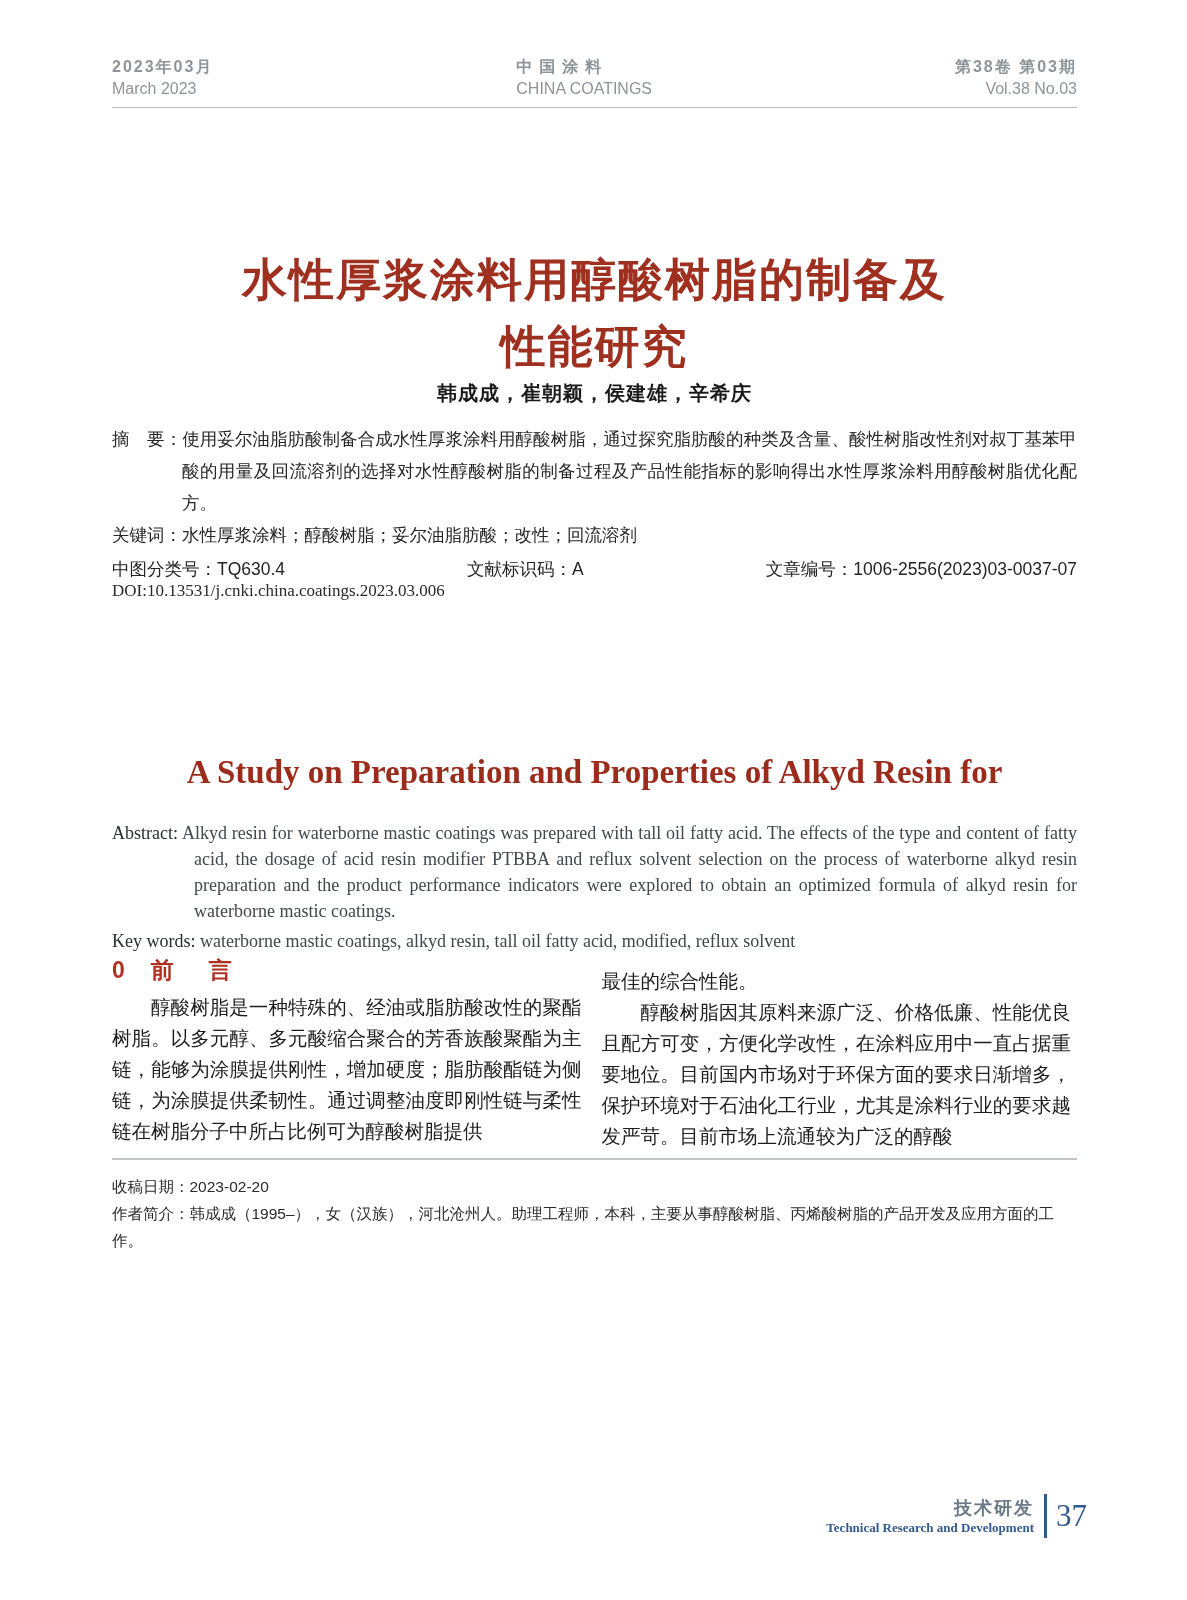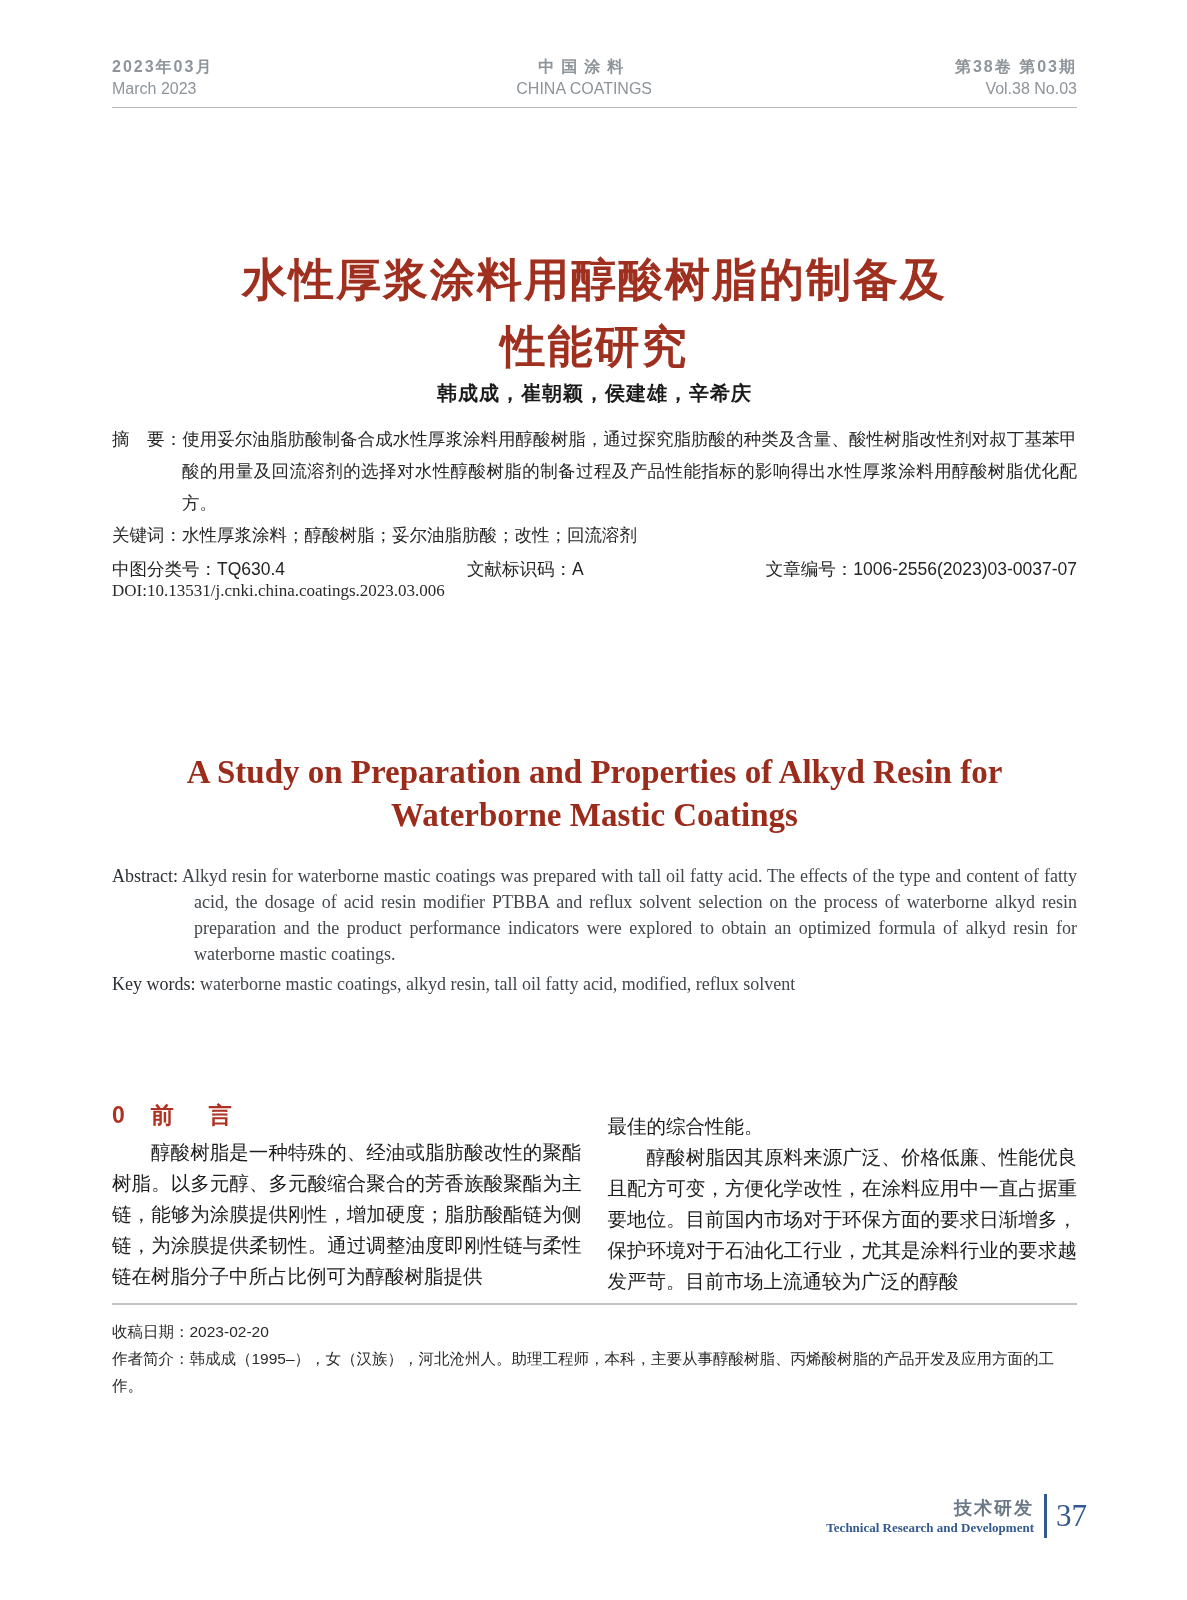--- a/index.html
+++ b/index.html
@@ -7,21 +7,21 @@
     width:1187px;height:1600px;background:#ffffff;position:relative;overflow:hidden;
     font-family:"Liberation Sans",sans-serif;color:#1f1f1f;
     -webkit-font-smoothing:antialiased;
   }
   .page{padding:56px 110px 0 112px;}
 
   
   .jheader{display:flex;justify-content:space-between;align-items:flex-start;
     color:#8d949a;font-size:16px;line-height:22px;}
   .jheader .cell{white-space:nowrap;}
-  .jheader .cell.center{text-align:center;}
+  .jheader .cell.center{text-align:left;}
   .jheader .cell.right{text-align:right;}
   .jheader .cn{letter-spacing:2px;font-weight:bold;}
   .jheader .cn.wide{letter-spacing:7px;}
   .header-rule{border:none;border-top:1.5px solid #b4babe;margin:7px 0 0 0;}
 
   
   .title-cn{margin-top:138px;text-align:center;color:#9f2f1f;
     font-size:45px;font-weight:800;line-height:67px;letter-spacing:2px;}
   .authors-cn{text-align:center;font-size:20px;font-weight:700;color:#1a1a1a;letter-spacing:1px;}
   .affil-cn{margin-top:6px;text-align:center;font-size:17px;color:#222;}
@@ -41,21 +41,21 @@
   .authors-en{margin-top:26px;text-align:center;font-size:19px;color:#7e8589;}
   .affil-en{margin-top:5px;text-align:center;font-family:"Liberation Serif",serif;
     font-style:italic;font-size:18px;line-height:23px;color:#5c646a;}
   .abs-en{margin-top:26px;font-family:"Liberation Serif",serif;font-size:18px;
     line-height:26px;color:#41474c;text-align:justify;}
   .hang-en{padding-left:82px;text-indent:-82px;margin:0;}
   .kw-en{margin-top:4px;}
   .lbl-en{font-weight:400;color:#2b2f33;}
 
   
-  .columns{margin-top:102px;display:flex;gap:26px;}
+  .columns{display:flex;gap:20px;}
   .col{width:calc((100% - 26px)/2);font-family:"Liberation Serif",serif;
     font-size:19.5px;line-height:31px;color:#1d1d1d;text-align:justify;}
   .sec-head{font-family:"Liberation Sans",sans-serif;color:#b03122;
     font-size:23px;font-weight:700;line-height:32px;margin-bottom:6px;}
   .sec-head .sec-num{margin-right:26px;}
   .sec-head .sec-title{letter-spacing:6px;}
   .col p{margin:0;}
   .col p.indent{text-indent:2em;}
   .col-right{padding-top:12px;}
 
@@ -108,21 +108,20 @@
 
   <div class="meta-row">
     <span><span>中图分类号：</span><span>TQ630.4</span></span>
     <span><span>文献标识码：</span><span>A</span></span>
     <span><span>文章编号：</span><span>1006-2556(2023)03-0037-07</span></span>
   </div>
   <div class="doi-line">DOI:10.13531/j.cnki.china.coatings.2023.03.006</div>
 
   <div class="title-en">
     <div>A Study on Preparation and Properties of Alkyd Resin for</div>
-    <div>Waterborne Mastic Coatings</div>
   </div>
 
 
   <div class="abs-en">
     <p class="hang-en"><span class="lbl-en">Abstract:</span><span> </span><span>Alkyd resin for waterborne mastic coatings was prepared with tall oil fatty acid. The effects of the type and content of fatty acid, the dosage of acid resin modifier PTBBA and reflux solvent selection on the process of waterborne alkyd resin preparation and the product performance indicators were explored to obtain an optimized formula of alkyd resin for waterborne mastic coatings.</span></p>
     <p class="hang-en kw-en"><span class="lbl-en">Key words:</span><span> </span><span>waterborne mastic coatings, alkyd resin, tall oil fatty acid, modified, reflux solvent</span></p>
   </div>
 
   <div class="columns">
     <div class="col col-left">

